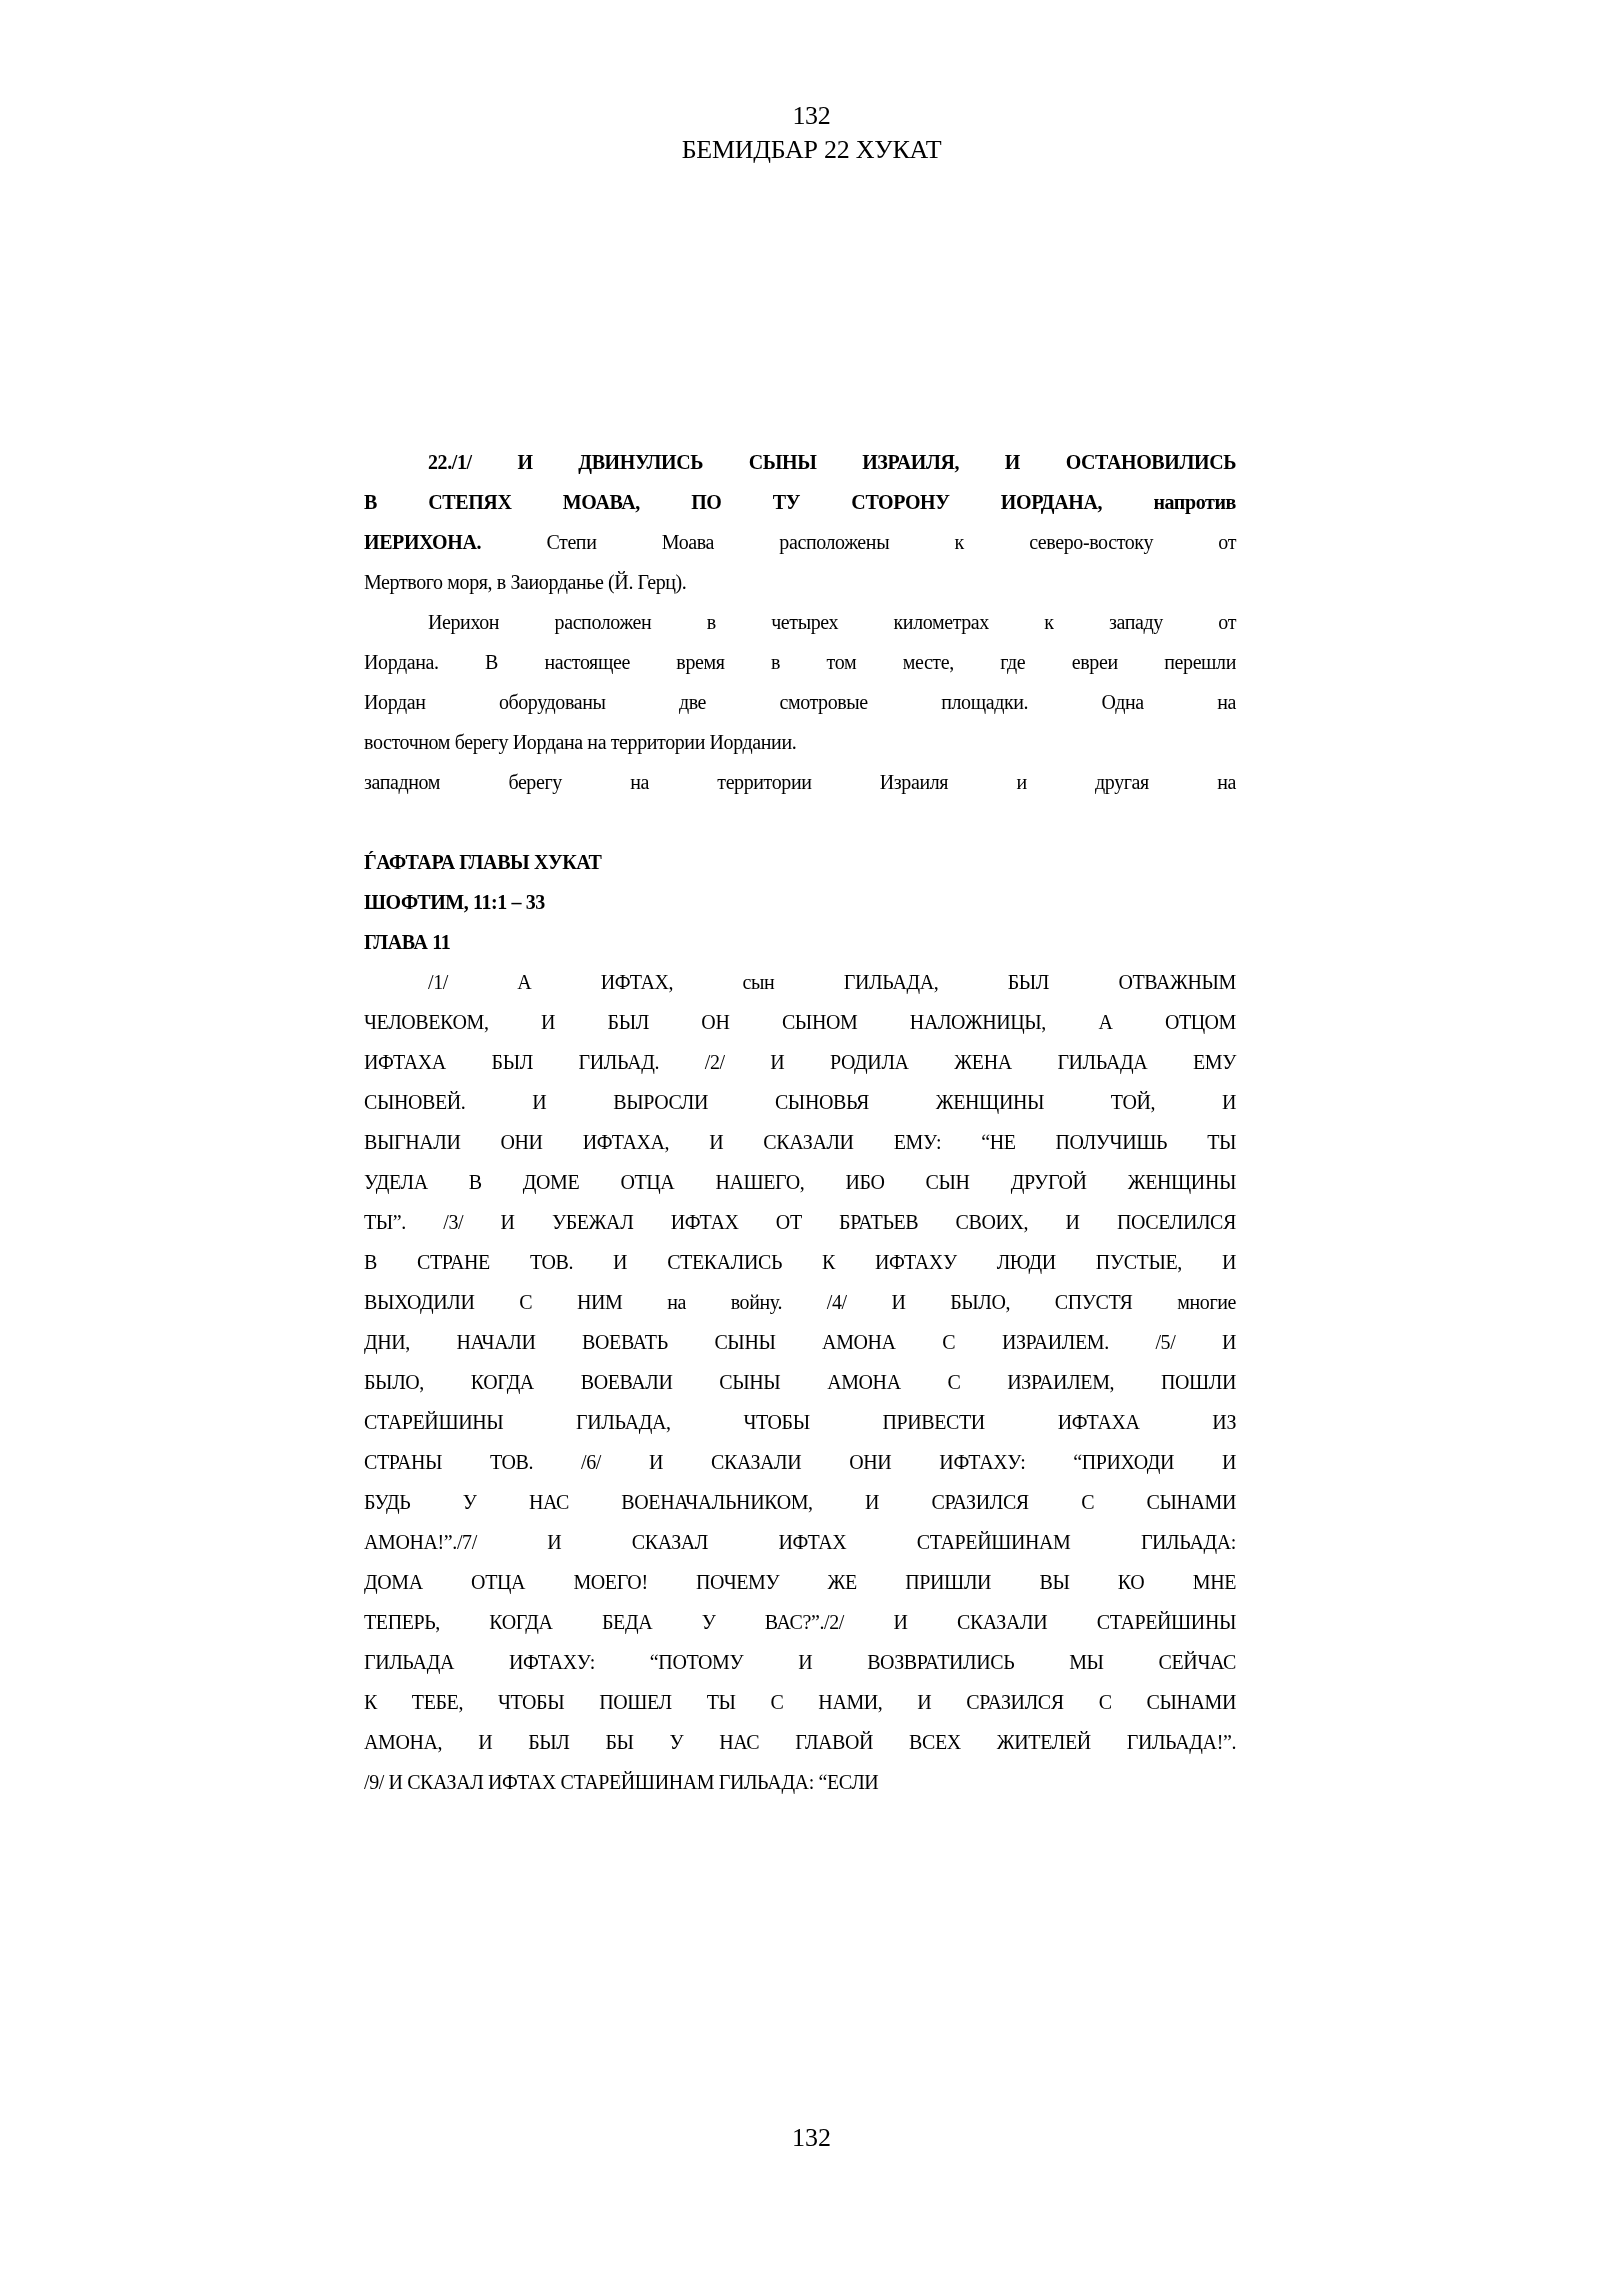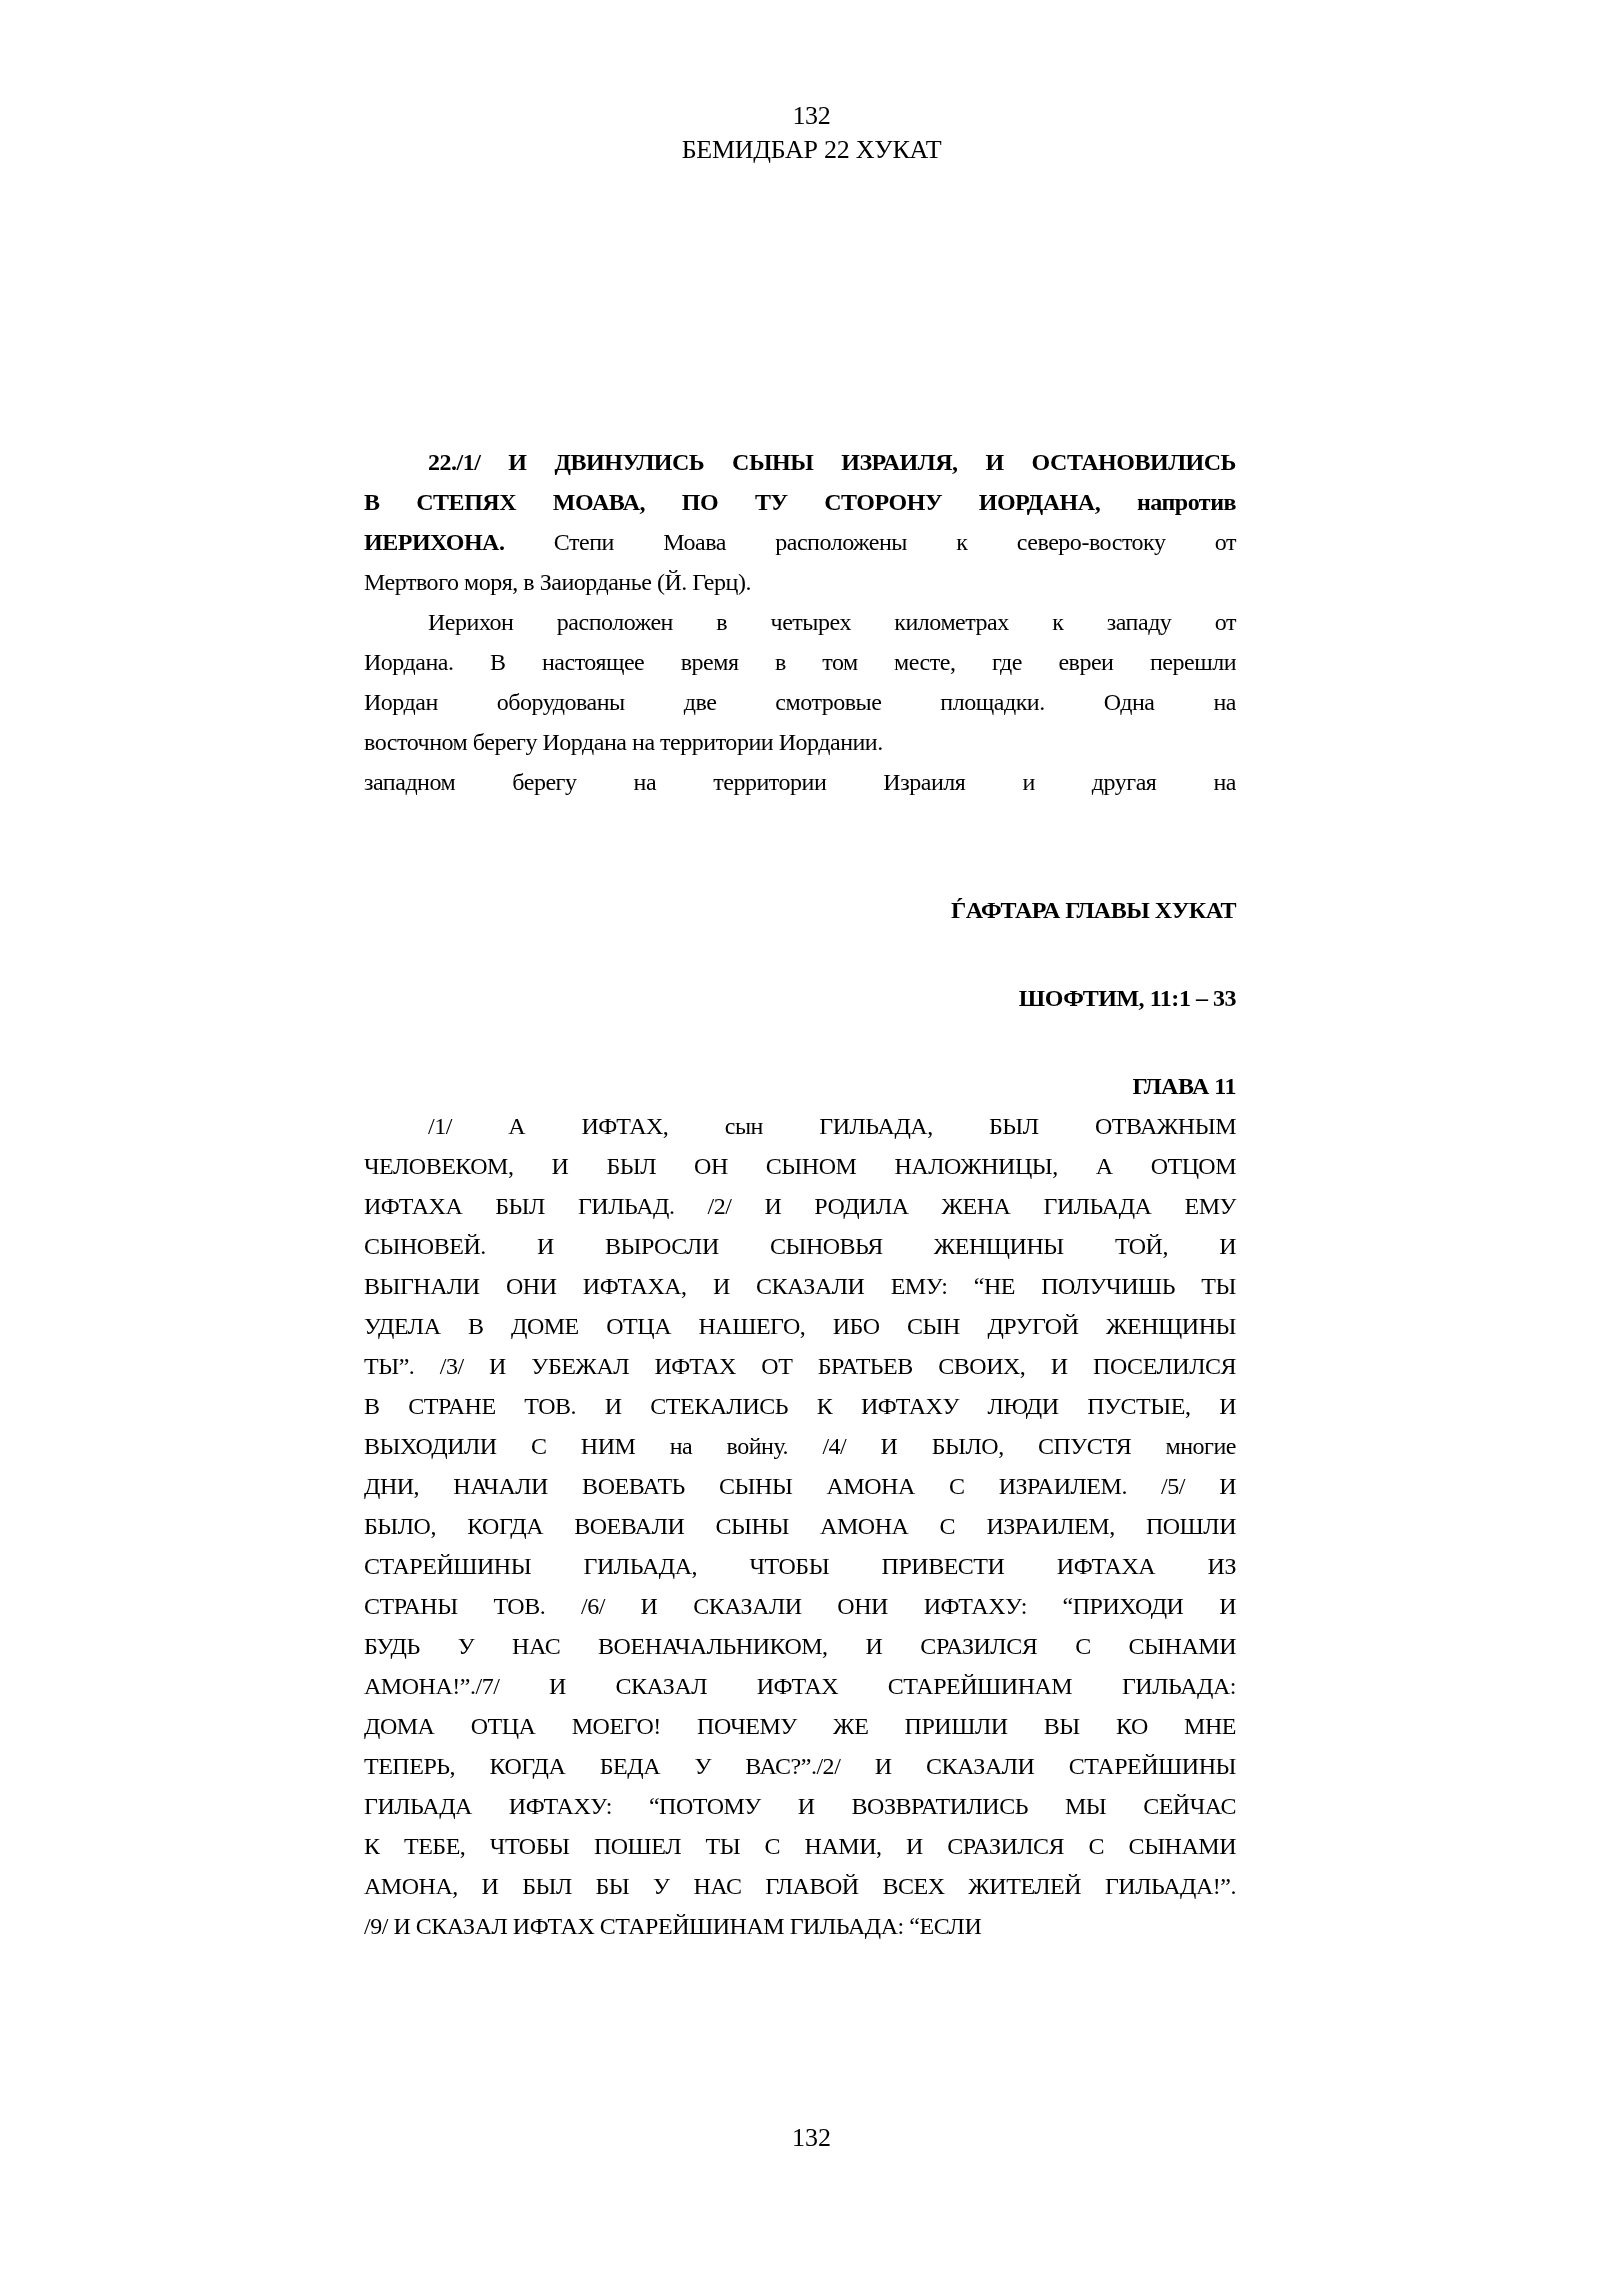--- a/index.html
+++ b/index.html
@@ -24,38 +24,37 @@
     text-align: center;
     font-size: 26px;
     line-height: 34px;
     letter-spacing: -0.01em;
   }
   .content {
     position: absolute;
     top: 442px;
     left: 364px;
     width: 872px;
-    font-size: 24px;
+    font-size: 20px;
     letter-spacing: -0.02em;
   }
   .line {
     height: 40px;
     line-height: 40px;
     white-space: nowrap;
   }
   .justify {
     text-align: justify;
     text-align-last: justify;
   }
   .justify.last {
     text-align-last: left;
   }
   .center {
-    text-align: right;
-    margin-top: 48px;
+    text-align: left;
   }
   .indent {
     text-indent: 64px;
   }
   .heading .line {
     font-weight: bold;
   }
   .bold {
     font-weight: bold;
   }

